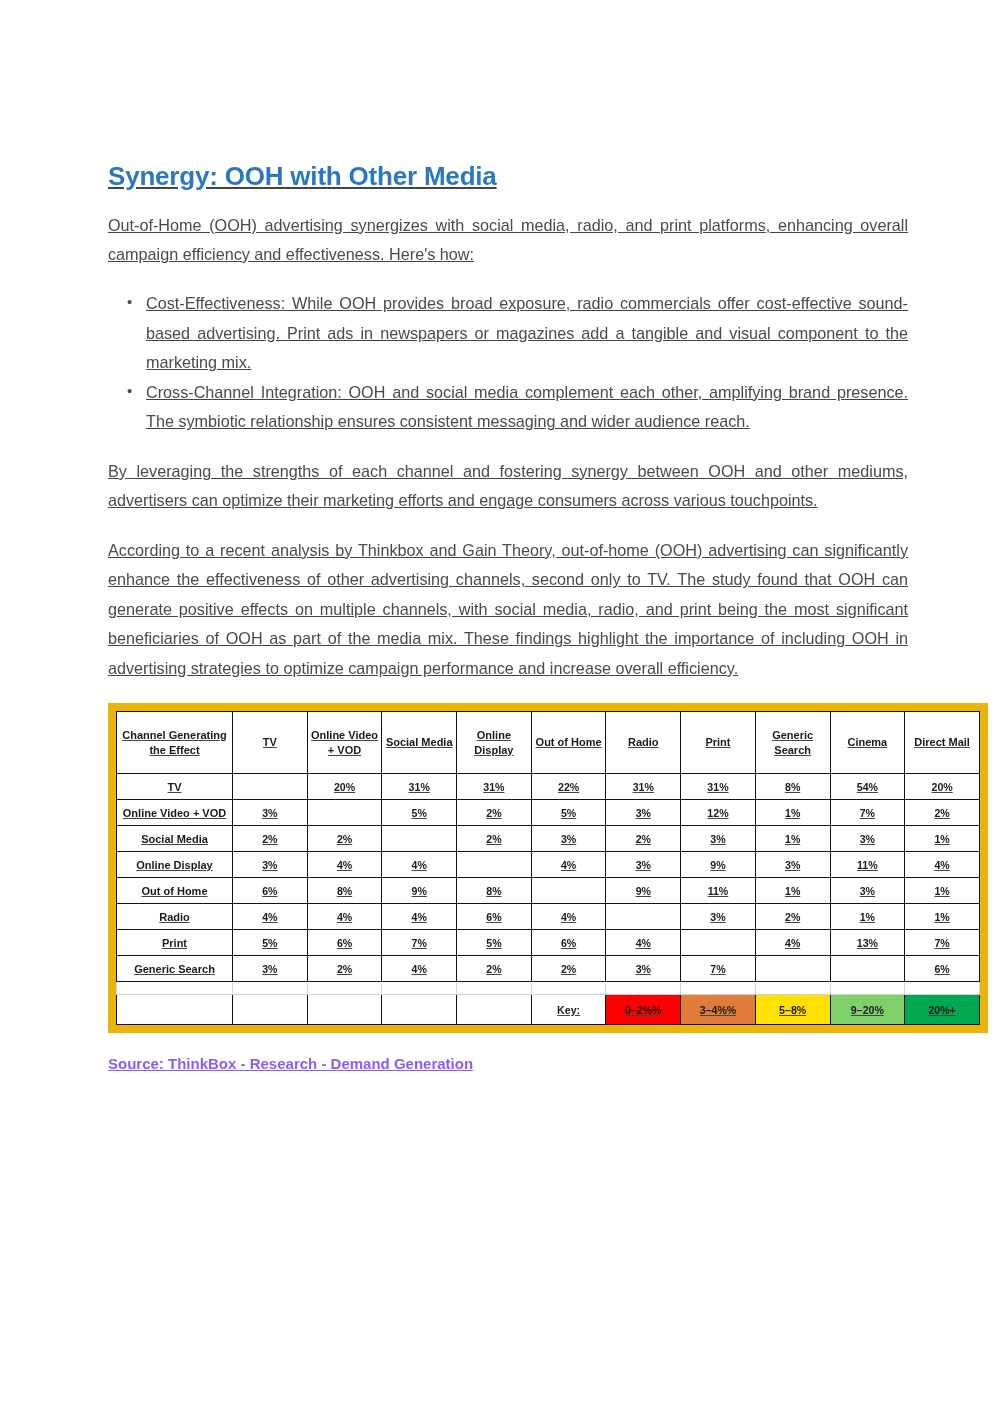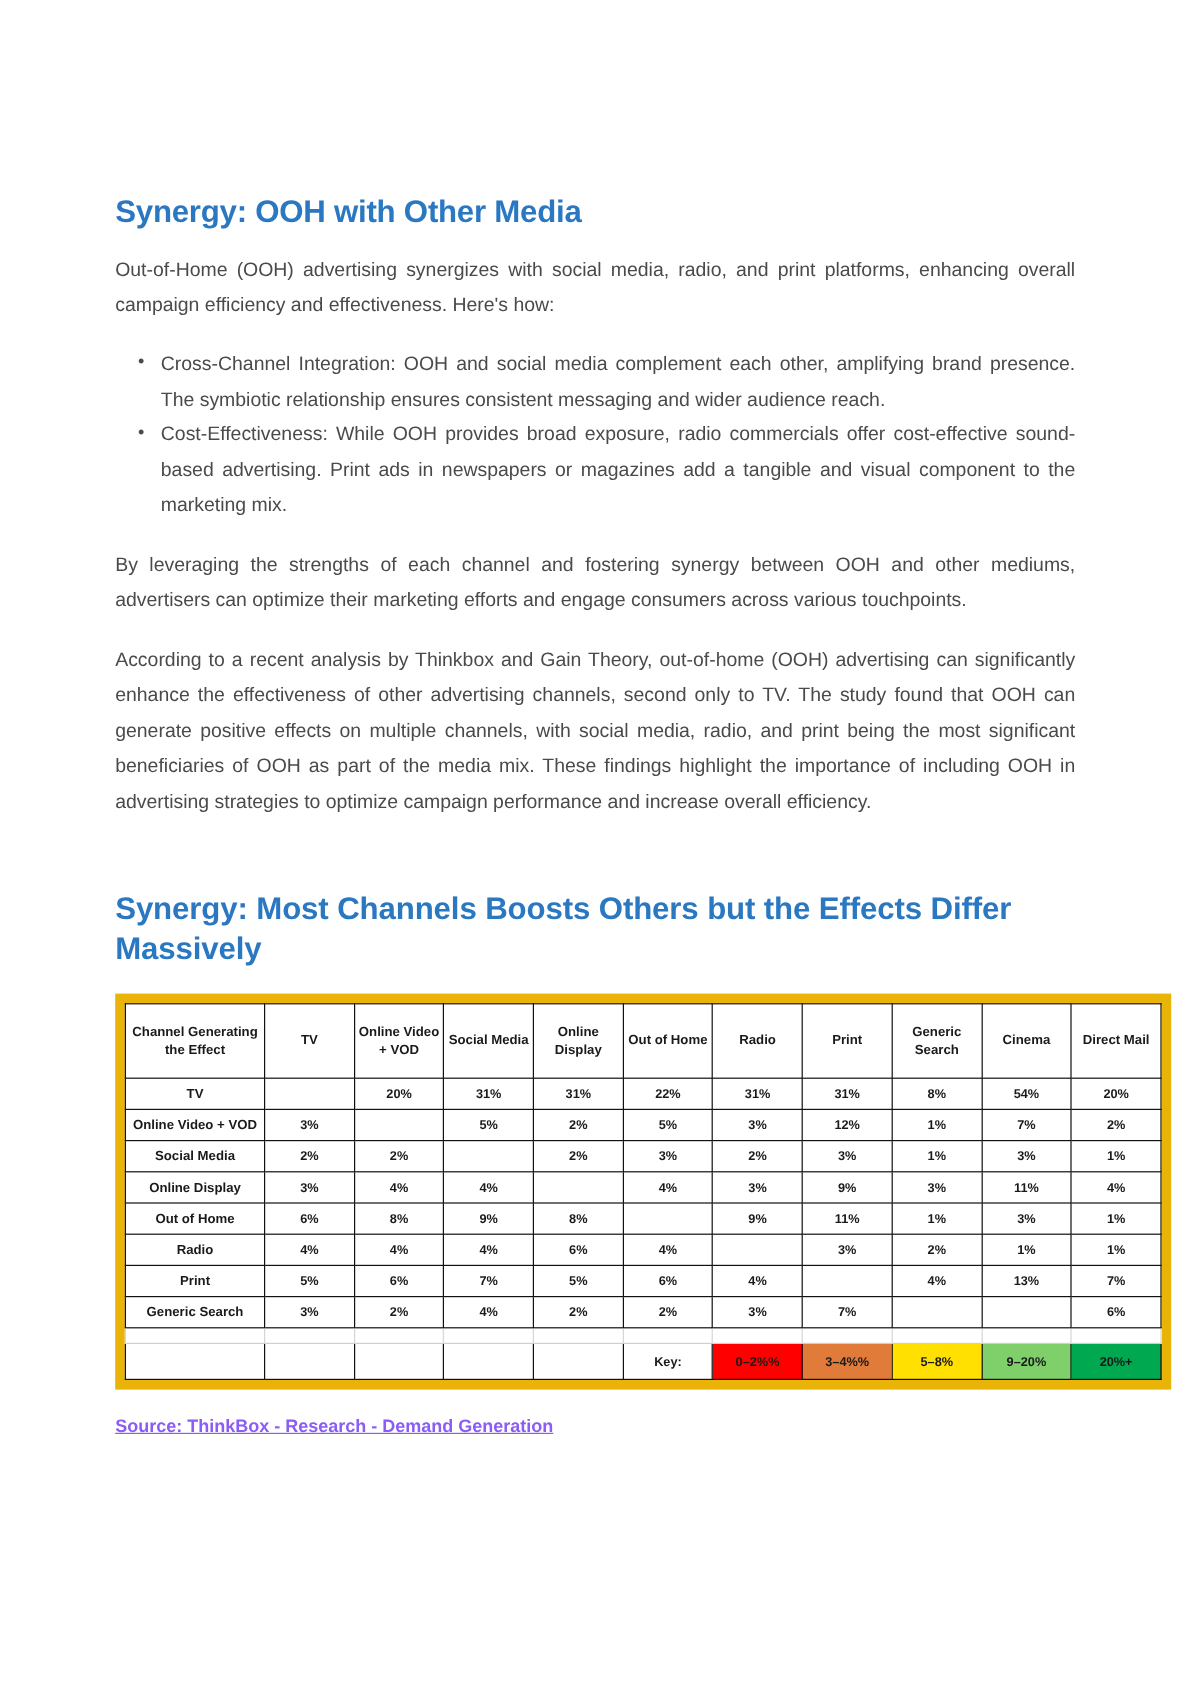--- a/index.html
+++ b/index.html
@@ -29,22 +29,23 @@
     font-size:11.5px;
     letter-spacing:3.2px;
     color:#2f3a56;
     margin-top:1px;
     text-align:center;
     font-weight:400;
   }
   
   .content{
     position:absolute;
-    left:96px; top:160px;
+    left:108px; top:160px;
     width:800px;
+    text-decoration:underline;
   }
   h1.section-title{
     font-family:"Liberation Sans", sans-serif;
     font-size:26px;
     line-height:1.25;
     font-weight:bold;
     color:#2b78c2;
     margin:0 0 18px 0;
     letter-spacing:-0.2px;
   }
@@ -162,28 +163,27 @@
 <div class="page">
 
 
   <div class="content">
 
     <h1 class="section-title">Synergy: OOH with Other Media</h1>
 
     <p class="body">Out-of-Home (OOH) advertising synergizes with social media, radio, and print platforms, enhancing overall campaign efficiency and effectiveness. Here's how:</p>
 
     <ul class="bullets">
+      <li>Cost-Effectiveness: While OOH provides broad exposure, radio commercials offer cost-effective sound-based advertising. Print ads in newspapers or magazines add a tangible and visual component to the marketing mix.</li>
       <li>Cross-Channel Integration: OOH and social media complement each other, amplifying brand presence. The symbiotic relationship ensures consistent messaging and wider audience reach.</li>
-      <li>Cost-Effectiveness: While OOH provides broad exposure, radio commercials offer cost-effective sound-based advertising. Print ads in newspapers or magazines add a tangible and visual component to the marketing mix.</li>
     </ul>
 
     <p class="body">By leveraging the strengths of each channel and fostering synergy between OOH and other mediums, advertisers can optimize their marketing efforts and engage consumers across various touchpoints.</p>
     <p class="body">According to a recent analysis by Thinkbox and Gain Theory, out-of-home (OOH) advertising can significantly enhance the effectiveness of other advertising channels, second only to TV. The study found that OOH can generate positive effects on multiple channels, with social media, radio, and print being the most significant beneficiaries of OOH as part of the media mix. These findings highlight the importance of including OOH in advertising strategies to optimize campaign performance and increase overall efficiency.</p>
 
-    <h1 class="section-title second">Synergy: Most Channels Boosts Others but the Effects Differ Massively</h1>
 
     
     <div class="table-wrap">
       <table class="heat">
         <thead>
           <tr>
             <th class="corner">Channel Generating the Effect</th>
             <th>TV</th>
             <th>Online Video + VOD</th>
             <th>Social Media</th>

